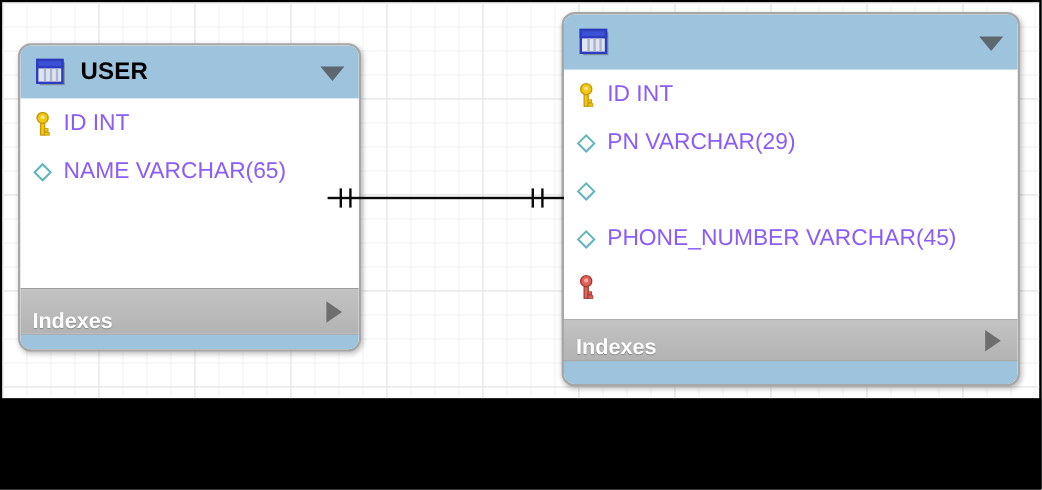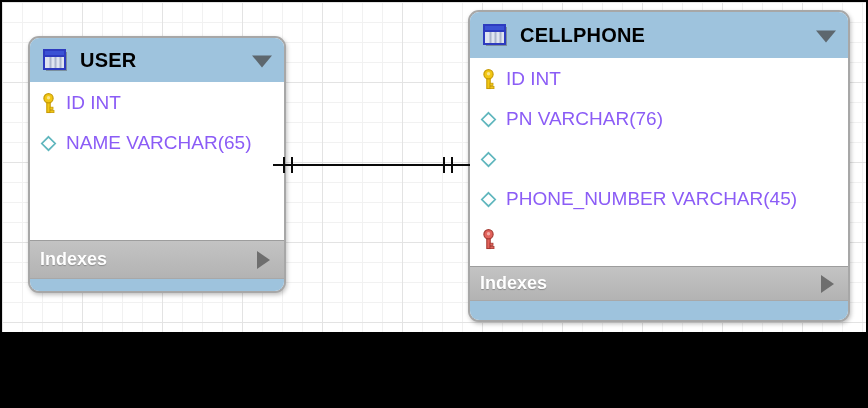--- a/index.html
+++ b/index.html
@@ -19,21 +19,21 @@
       linear-gradient(to bottom, #f1f1f1 1px, transparent 1px);
     background-size: 80px 80px, 80px 80px, 20px 20px, 20px 20px;
   }
 
   .table-node {
     position:absolute; display:flex; flex-direction:column;
     border:2px solid #a7a7a7; border-radius:11px; background:#fff;
     box-shadow:1px 2px 4px rgba(0,0,0,0.25);
     overflow:hidden;
   }
-  #table-user      { left:26px; top:34px;  width:258px; height:257px; }
+  #table-user      { left:13px; top:34px;  width:286px; height:257px; }
   #table-cellphone { left:466px; top:8px;  width:382px; height:312px; }
 
   .table-header {
     display:flex; align-items:center; background:#9ec3dd;
     padding:0 12px; flex:0 0 auto; position:relative;
   }
   #table-user .table-header      { height:44px; }
   #table-cellphone .table-header { height:46px; }
 
   .table-title {
@@ -52,21 +52,21 @@
   .table-body { flex:1 1 auto; background:#fff; padding-top:1px; }
 
   .row {
     height:40px; display:flex; align-items:center;
     padding-left:9px; cursor:default;
   }
   .row .icon { width:18px; display:flex; justify-content:center; flex:0 0 auto; }
   .col-label { font-size:19px; color:#8b5cf6; margin-left:9px; white-space:nowrap; }
 
   .indexes-footer {
-    flex:0 0 auto; position:relative; display:flex; align-items:center;
+    flex:0 0 auto; position:relative; display:flex; align-items:flex-end;
     background:linear-gradient(#c3c3c3, #b3b3b3);
     border-top:1px solid #9d9d9d; padding-left:10px;
   }
   #table-user .indexes-footer      { height:38px; }
   #table-cellphone .indexes-footer { height:34px; }
 
   .indexes-label {
     color:#fff; font-weight:bold; font-size:18px;
     text-shadow:0 1px 1px rgba(0,0,0,0.25);
   }
@@ -150,21 +150,20 @@
         <span class="icon">
           <svg width="27" height="25" viewBox="0 0 27 25">
             <rect x="4" y="4" width="21" height="19" fill="rgba(80,80,80,0.45)"></rect>
             <rect x="2" y="2" width="21" height="19" fill="#dfe5f0" stroke="#2d3bbf" stroke-width="2"></rect>
             <rect x="2" y="2" width="21" height="6" fill="#3b52d4" stroke="#2d3bbf" stroke-width="2"></rect>
             <line x1="8.5" y1="9" x2="8.5" y2="20" stroke="#aab4cc" stroke-width="2"></line>
             <line x1="13.5" y1="9" x2="13.5" y2="20" stroke="#aab4cc" stroke-width="2"></line>
             <line x1="18.5" y1="9" x2="18.5" y2="20" stroke="#aab4cc" stroke-width="2"></line>
           </svg>
         </span>
-        <span class="table-title">CELLPHONE</span>
         <span class="collapse-toggle"></span>
       </div>
       <div class="table-body">
         <div class="row">
           <span class="icon">
             <svg width="15" height="21" viewBox="0 0 15 21">
               <rect x="5.8" y="8" width="3.4" height="11.5" fill="#f2c714" stroke="#c79b05" stroke-width="1.1"></rect>
               <rect x="9" y="14.2" width="3" height="2.2" fill="#f2c714" stroke="#c79b05" stroke-width="0.8"></rect>
               <rect x="9" y="17.4" width="4" height="2.2" fill="#f2c714" stroke="#c79b05" stroke-width="0.8"></rect>
               <circle cx="7.5" cy="5.3" r="4.6" fill="#f2c714" stroke="#c79b05" stroke-width="1.2"></circle>
@@ -172,21 +171,21 @@
             </svg>
           </span>
           <span class="col-label">ID INT</span>
         </div>
         <div class="row">
           <span class="icon">
             <svg width="17" height="17" viewBox="0 0 17 17">
               <path d="M8.5 1.8 L15.2 8.5 L8.5 15.2 L1.8 8.5 Z" fill="#ffffff" stroke="#5fb6bd" stroke-width="1.7"></path>
             </svg>
           </span>
-          <span class="col-label">PN VARCHAR(76)</span>
+          <span class="col-label">PN VARCHAR(29)</span>
         </div>
         <div class="row">
           <span class="icon">
             <svg width="17" height="17" viewBox="0 0 17 17">
               <path d="M8.5 1.8 L15.2 8.5 L8.5 15.2 L1.8 8.5 Z" fill="#ffffff" stroke="#5fb6bd" stroke-width="1.7"></path>
             </svg>
           </span>
         </div>
         <div class="row">
           <span class="icon">

